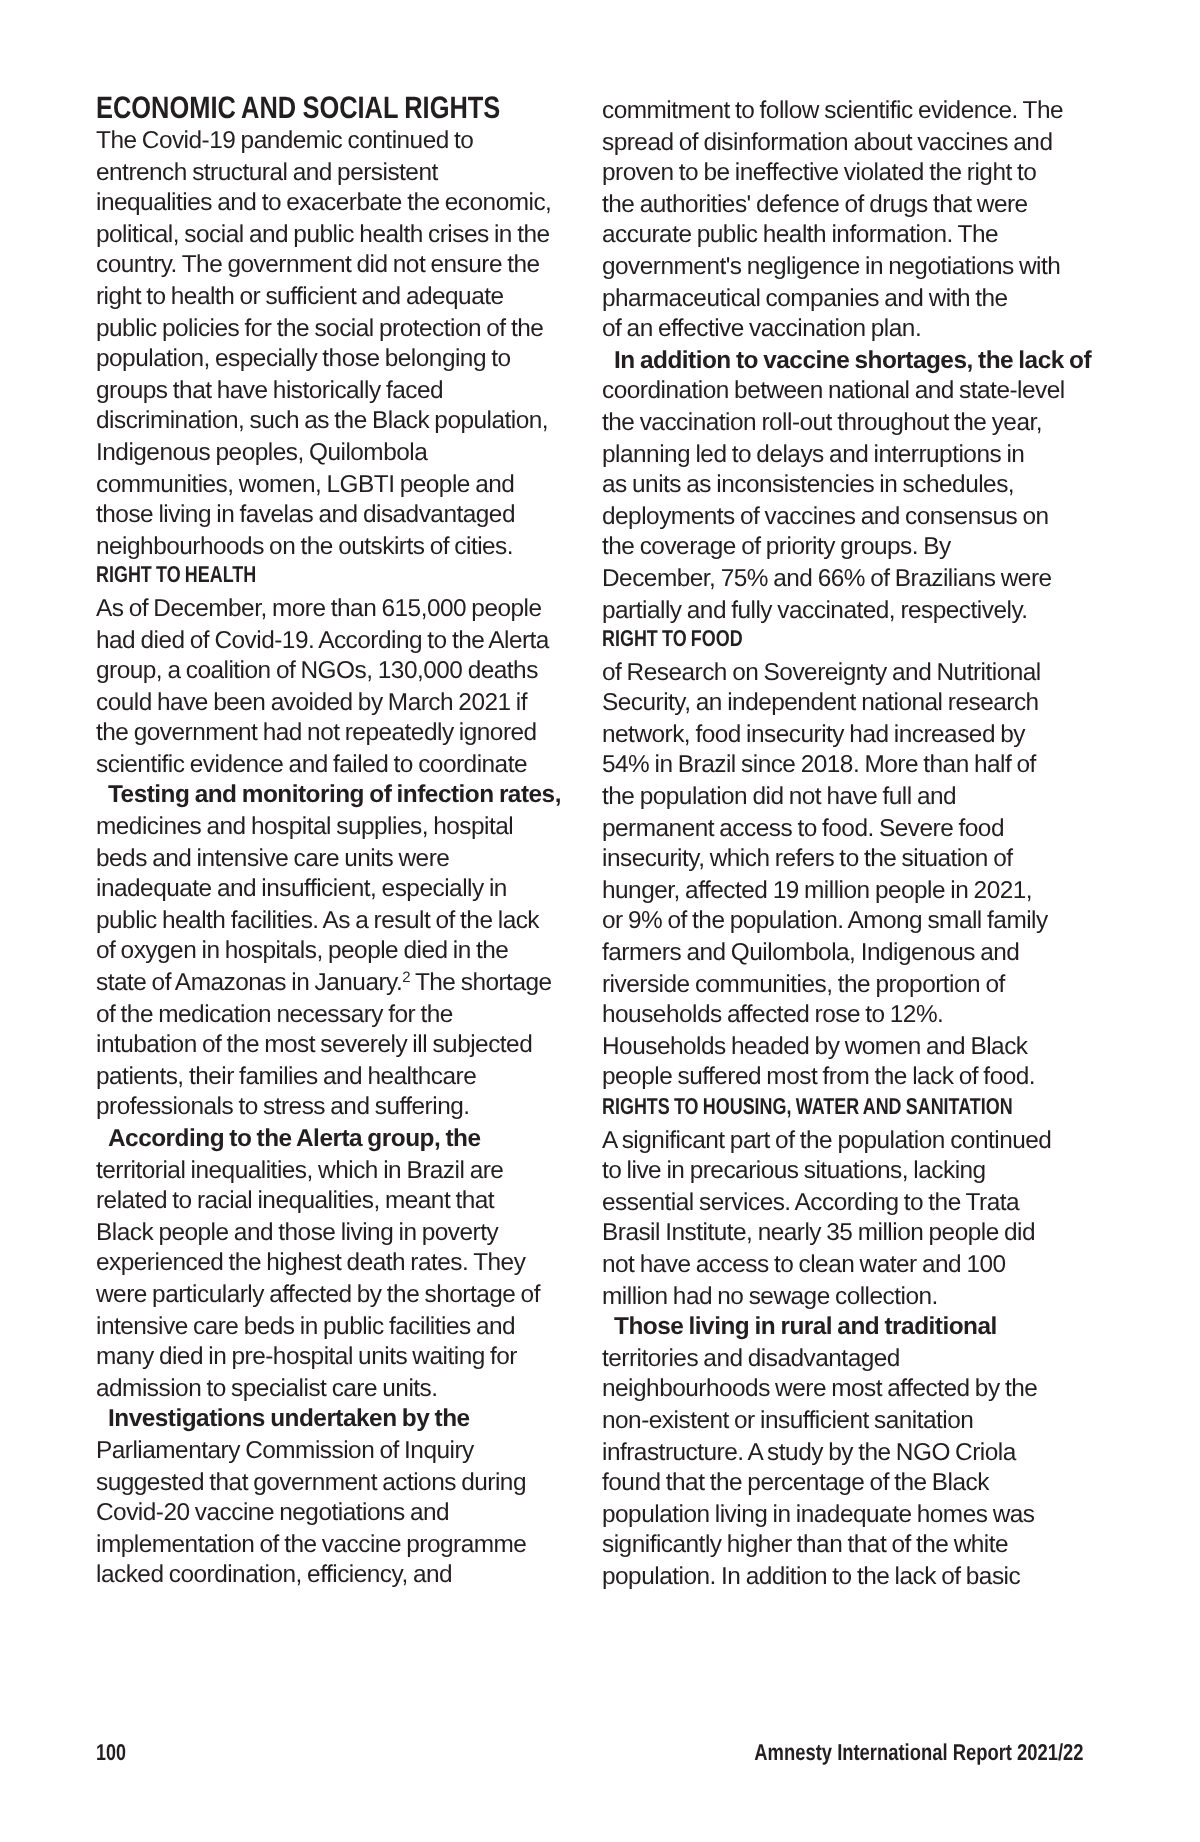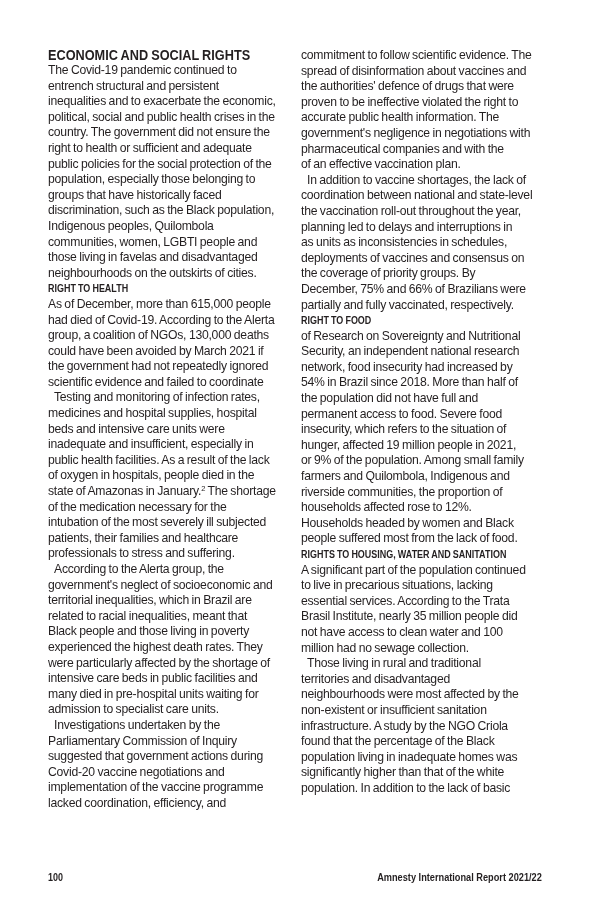--- a/index.html
+++ b/index.html
@@ -30,21 +30,21 @@
       word-spacing: -0.5px;
       font-stretch: condensed;
     }
     .col-left { left: 48px; }
     .col-right { left: 301px; width: 244px; }
     .line {
       display: block;
       white-space: nowrap;
       overflow: visible;
     }
-    .indent { padding-left: 6px; }
+    .indent { padding-left: 6px; font-weight: bold; }
     .h-main {
       font-weight: bold;
       font-size: 15.5px;
       line-height: 17px;
       letter-spacing: 0px;
       transform: scaleX(0.82);
       transform-origin: left center;
       white-space: nowrap;
       display: block;
       margin-bottom: 0px;
@@ -129,21 +129,20 @@
       <span class="line">of oxygen in hospitals, people died in the</span>
       <span class="line"><span>state of Amazonas in January.</span><sup>2</sup><span> The shortage</span></span>
       <span class="line">of the medication necessary for the</span>
       <span class="line">intubation of the most severely ill subjected</span>
       <span class="line">patients, their families and healthcare</span>
       <span class="line">professionals to stress and suffering.</span>
     </div>
 
     <div>
       <span class="line indent">According to the Alerta group, the</span>
-      <span class="line">government's neglect of socioeconomic and</span>
       <span class="line">territorial inequalities, which in Brazil are</span>
       <span class="line">related to racial inequalities, meant that</span>
       <span class="line">Black people and those living in poverty</span>
       <span class="line">experienced the highest death rates. They</span>
       <span class="line">were particularly affected by the shortage of</span>
       <span class="line">intensive care beds in public facilities and</span>
       <span class="line">many died in pre-hospital units waiting for</span>
       <span class="line">admission to specialist care units.</span>
     </div>
 
@@ -154,22 +153,22 @@
       <span class="line">Covid-20 vaccine negotiations and</span>
       <span class="line">implementation of the vaccine programme</span>
       <span class="line">lacked coordination, efficiency, and</span>
     </div>
   </div>
 
   <div class="col col-right" style="top:48px;">
     <div>
       <span class="line">commitment to follow scientific evidence. The</span>
       <span class="line">spread of disinformation about vaccines and</span>
+      <span class="line">proven to be ineffective violated the right to</span>
       <span class="line">the authorities' defence of drugs that were</span>
-      <span class="line">proven to be ineffective violated the right to</span>
       <span class="line">accurate public health information. The</span>
       <span class="line">government's negligence in negotiations with</span>
       <span class="line">pharmaceutical companies and with the</span>
       <span class="line">of an effective vaccination plan.</span>
     </div>
 
     <div>
       <span class="line indent">In addition to vaccine shortages, the lack of</span>
       <span class="line">coordination between national and state-level</span>
       <span class="line">the vaccination roll-out throughout the year,</span>

